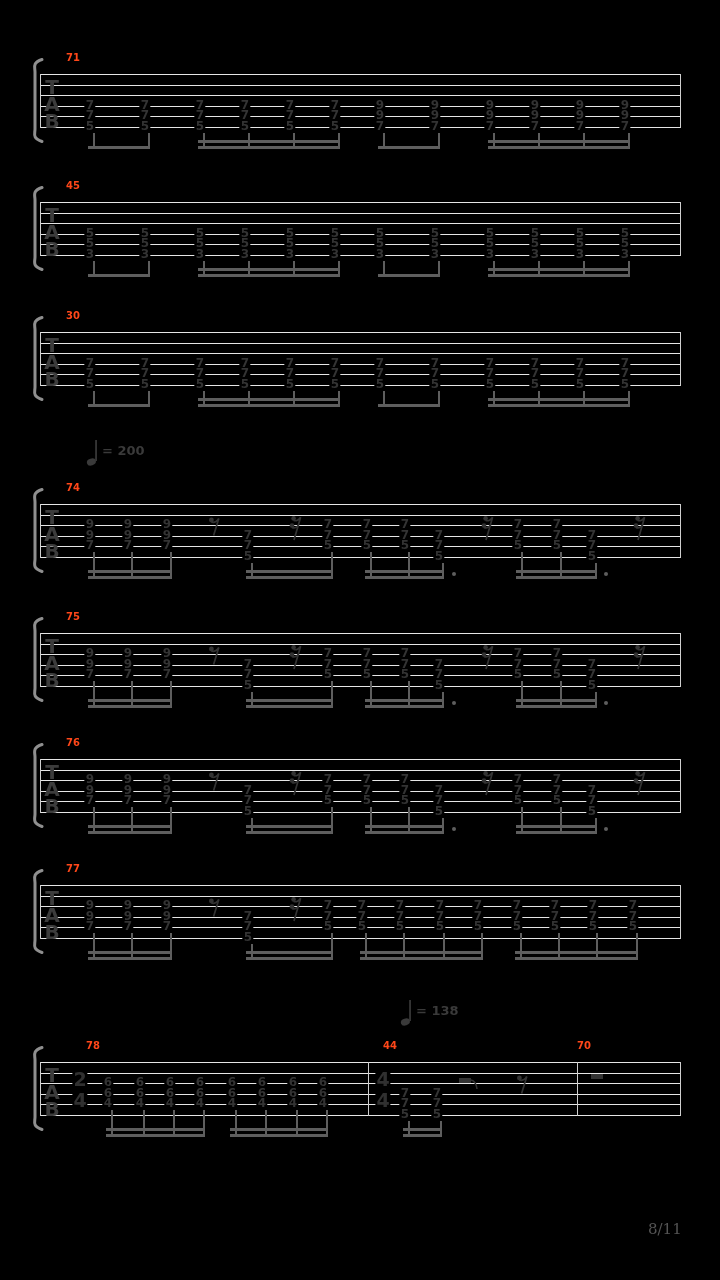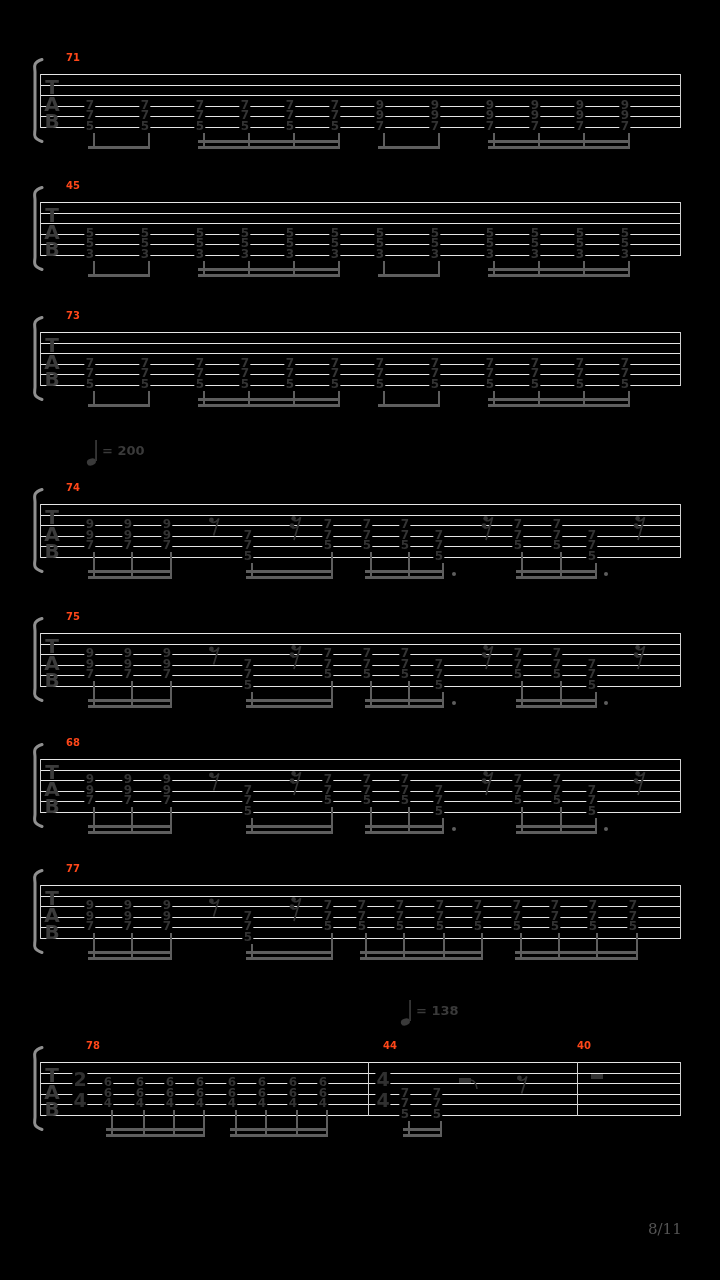--- a/index.html
+++ b/index.html
@@ -172,21 +172,21 @@
       <div class="abs" style="left: 40px; top: 374px; width: 641px; height: 1px; background: rgb(230, 230, 230);"></div>
       <div class="abs" style="left: 40px; top: 385px; width: 641px; height: 1px; background: rgb(230, 230, 230);"></div>
       <div class="abs" style="left: 40px; top: 332px; width: 1px; height: 54px; background: rgb(207, 207, 207);"></div>
       <div class="abs" style="left: 680px; top: 332px; width: 1px; height: 54px; background: rgb(207, 207, 207);"></div>
       <svg width="20" height="85" viewBox="0 0 20 85" style="position: absolute; left: 27px; top: 316px; overflow: visible;">
         <path d="M15 1.5 C5 5,8 9,8 14 L8 71 C8 76,5 80,15 83.5" stroke="#8f8f8f" stroke-width="3" fill="none" stroke-linecap="round"></path>
       </svg>
       <span class="clefletter" style="top: 333px; color: rgb(60, 60, 60);">T</span>
       <span class="clefletter" style="top: 350px; color: rgb(60, 60, 60);">A</span>
       <span class="clefletter" style="top: 367px; color: rgb(60, 60, 60);">B</span>
-      <span class="mnum" style="left: 66px; top: 310px; color: rgb(255, 71, 25);">73</span>
+      <span class="mnum" style="left: 66px; top: 310px; color: rgb(255, 71, 25);">30</span>
       <div class="abs" style="left: 88px; top: 404px; width: 60px; height: 3px; background: rgb(94, 94, 94);"></div>
       <div class="abs" style="left: 198px; top: 398px; width: 140px; height: 3px; background: rgb(94, 94, 94);"></div>
       <div class="abs" style="left: 198px; top: 404px; width: 140px; height: 3px; background: rgb(94, 94, 94);"></div>
       <div class="abs" style="left: 378px; top: 404px; width: 60px; height: 3px; background: rgb(94, 94, 94);"></div>
       <div class="abs" style="left: 488px; top: 398px; width: 140px; height: 3px; background: rgb(94, 94, 94);"></div>
       <div class="abs" style="left: 488px; top: 404px; width: 140px; height: 3px; background: rgb(94, 94, 94);"></div>
       <div class="abs" style="left: 93px; top: 391px; width: 2px; height: 16px; background: rgb(94, 94, 94);"></div>
       <span class="digit" style="left: 90px; top: 357px; color: rgb(51, 51, 51);">7</span>
       <span class="digit" style="left: 90px; top: 367px; color: rgb(51, 51, 51);">7</span>
       <span class="digit" style="left: 90px; top: 378px; color: rgb(51, 51, 51);">5</span>
@@ -429,21 +429,21 @@
       <div class="abs" style="left: 40px; top: 801px; width: 641px; height: 1px; background: rgb(230, 230, 230);"></div>
       <div class="abs" style="left: 40px; top: 812px; width: 641px; height: 1px; background: rgb(230, 230, 230);"></div>
       <div class="abs" style="left: 40px; top: 759px; width: 1px; height: 54px; background: rgb(207, 207, 207);"></div>
       <div class="abs" style="left: 680px; top: 759px; width: 1px; height: 54px; background: rgb(207, 207, 207);"></div>
       <svg width="20" height="85" viewBox="0 0 20 85" style="position: absolute; left: 27px; top: 743px; overflow: visible;">
         <path d="M15 1.5 C5 5,8 9,8 14 L8 71 C8 76,5 80,15 83.5" stroke="#8f8f8f" stroke-width="3" fill="none" stroke-linecap="round"></path>
       </svg>
       <span class="clefletter" style="top: 760px; color: rgb(60, 60, 60);">T</span>
       <span class="clefletter" style="top: 777px; color: rgb(60, 60, 60);">A</span>
       <span class="clefletter" style="top: 794px; color: rgb(60, 60, 60);">B</span>
-      <span class="mnum" style="left: 66px; top: 737px; color: rgb(255, 71, 25);">68</span>
+      <span class="mnum" style="left: 66px; top: 737px; color: rgb(255, 71, 25);">76</span>
       <div class="abs" style="left: 88px; top: 825px; width: 83px; height: 3px; background: rgb(94, 94, 94);"></div>
       <div class="abs" style="left: 88px; top: 831px; width: 83px; height: 3px; background: rgb(94, 94, 94);"></div>
       <div class="abs" style="left: 246px; top: 825px; width: 86px; height: 3px; background: rgb(94, 94, 94);"></div>
       <div class="abs" style="left: 246px; top: 831px; width: 86px; height: 3px; background: rgb(94, 94, 94);"></div>
       <div class="abs" style="left: 365px; top: 825px; width: 78px; height: 3px; background: rgb(94, 94, 94);"></div>
       <div class="abs" style="left: 365px; top: 831px; width: 78px; height: 3px; background: rgb(94, 94, 94);"></div>
       <div class="abs" style="left: 516px; top: 825px; width: 80px; height: 3px; background: rgb(94, 94, 94);"></div>
       <div class="abs" style="left: 516px; top: 831px; width: 80px; height: 3px; background: rgb(94, 94, 94);"></div>
       <div class="abs" style="left: 452px; top: 827px; width: 4px; height: 4px; border-radius: 50%; background: rgb(94, 94, 94);"></div>
       <div class="abs" style="left: 604px; top: 827px; width: 4px; height: 4px; border-radius: 50%; background: rgb(94, 94, 94);"></div>
@@ -613,21 +613,21 @@
       <div class="abs" style="left: 577px; top: 1062px; width: 1px; height: 54px; background: rgb(207, 207, 207);"></div>
       <div class="abs" style="left: 680px; top: 1062px; width: 1px; height: 54px; background: rgb(207, 207, 207);"></div>
       <svg width="20" height="85" viewBox="0 0 20 85" style="position: absolute; left: 27px; top: 1046px; overflow: visible;">
         <path d="M15 1.5 C5 5,8 9,8 14 L8 71 C8 76,5 80,15 83.5" stroke="#8f8f8f" stroke-width="3" fill="none" stroke-linecap="round"></path>
       </svg>
       <span class="clefletter" style="top: 1063px; color: rgb(60, 60, 60);">T</span>
       <span class="clefletter" style="top: 1080px; color: rgb(60, 60, 60);">A</span>
       <span class="clefletter" style="top: 1097px; color: rgb(60, 60, 60);">B</span>
       <span class="mnum" style="left: 86px; top: 1040px; color: rgb(255, 71, 25);">78</span>
       <span class="mnum" style="left: 383px; top: 1040px; color: rgb(255, 71, 25);">44</span>
-      <span class="mnum" style="left: 577px; top: 1040px; color: rgb(255, 71, 25);">40</span>
+      <span class="mnum" style="left: 577px; top: 1040px; color: rgb(255, 71, 25);">70</span>
       <span class="ts" style="left: 80px; top: 1070px; color: rgb(48, 48, 48);">2</span>
       <span class="ts" style="left: 80px; top: 1091px; color: rgb(48, 48, 48);">4</span>
       <span class="ts" style="left: 383px; top: 1070px; color: rgb(48, 48, 48);">4</span>
       <span class="ts" style="left: 383px; top: 1091px; color: rgb(48, 48, 48);">4</span>
       <div class="abs" style="left: 106px; top: 1128px; width: 98px; height: 3px; background: rgb(94, 94, 94);"></div>
       <div class="abs" style="left: 106px; top: 1134px; width: 98px; height: 3px; background: rgb(94, 94, 94);"></div>
       <div class="abs" style="left: 230px; top: 1128px; width: 96px; height: 3px; background: rgb(94, 94, 94);"></div>
       <div class="abs" style="left: 230px; top: 1134px; width: 96px; height: 3px; background: rgb(94, 94, 94);"></div>
       <div class="abs" style="left: 403px; top: 1128px; width: 38px; height: 3px; background: rgb(94, 94, 94);"></div>
       <div class="abs" style="left: 403px; top: 1134px; width: 38px; height: 3px; background: rgb(94, 94, 94);"></div>

